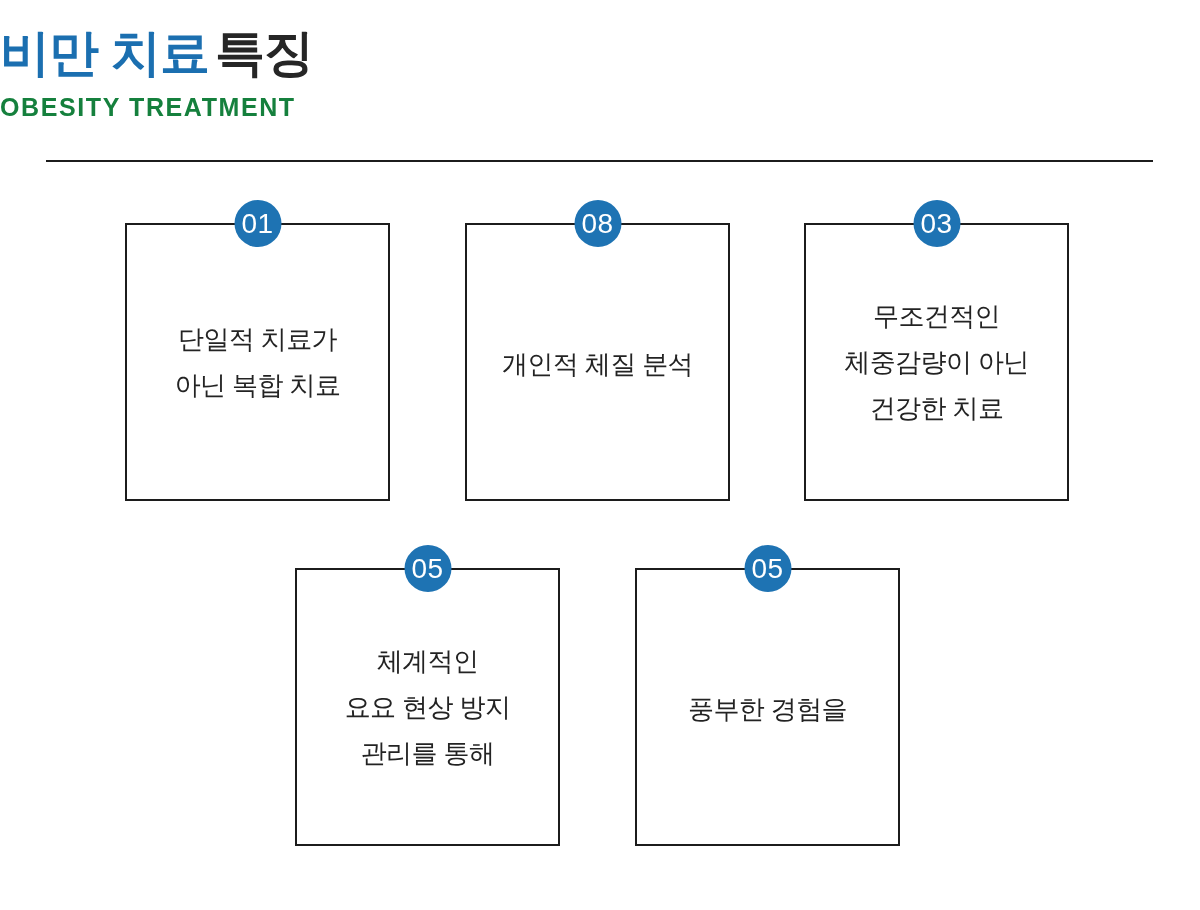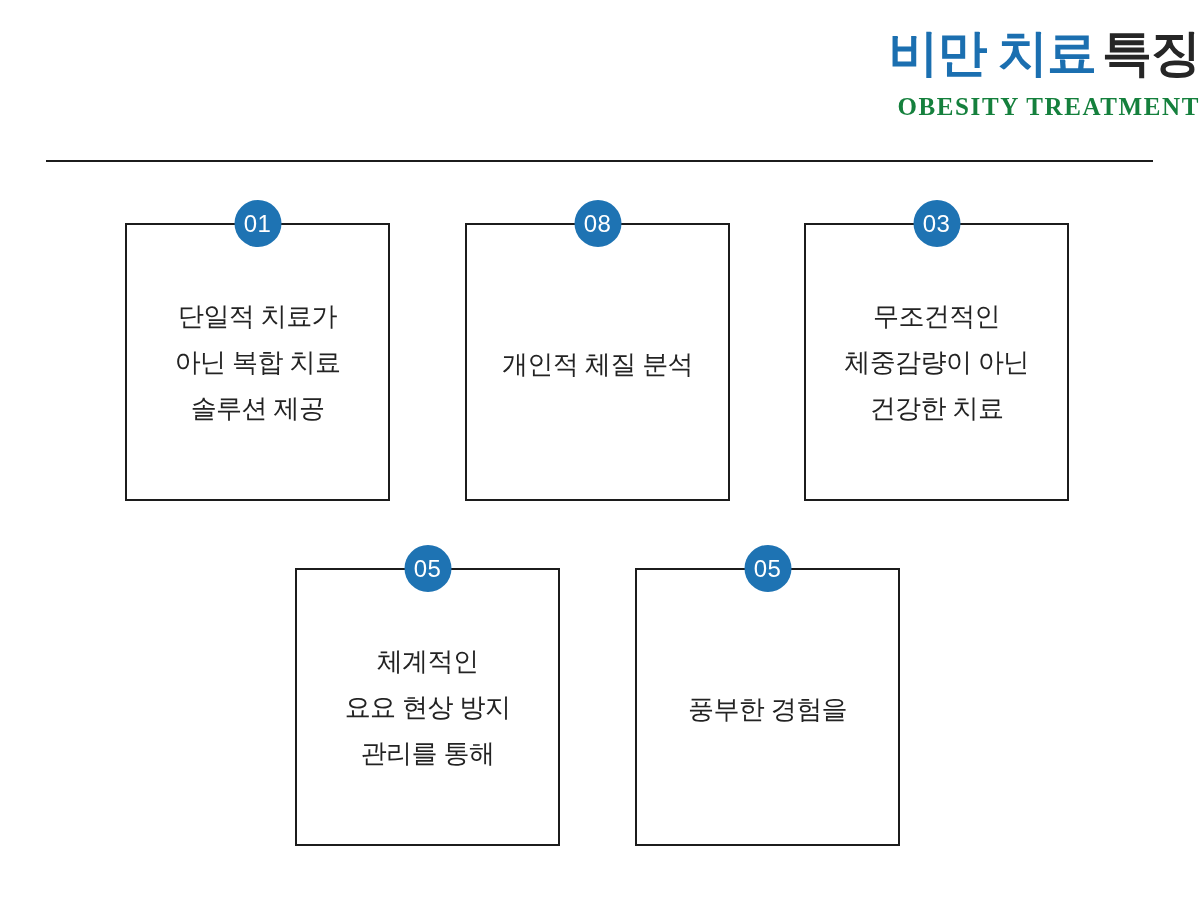--- a/index.html
+++ b/index.html
@@ -22,22 +22,21 @@
     width: 1200px;
     height: 910px;
   }
 
   
   .header {
     position: absolute;
     top: 0;
     left: 0;
     width: 1200px;
-    text-align: right;
-    font-family: Liberation Serif, serif;
+    text-align: left;
   }
 
   .title {
     margin: 0;
     padding-top: 22px;
     font-size: 50px;
     line-height: 62px;
     font-weight: 700;
     letter-spacing: -1px;
     white-space: nowrap;
@@ -112,21 +111,21 @@
     left: 50%;
     transform: translateX(-50%);
     width: 47px;
     height: 47px;
     border-radius: 50%;
     background: #1e73b3;
     color: #ffffff;
     display: flex;
     align-items: center;
     justify-content: center;
-    font-size: 24px;
+    font-size: 28px;
     line-height: 24px;
     font-weight: 400;
     letter-spacing: 0.5px;
     box-sizing: border-box;
   }
 
   
   #card-1 { left: 125px; top: 223px; }
   #card-2 { left: 465px; top: 223px; }
   #card-3 { left: 804px; top: 223px; }
@@ -149,21 +148,20 @@
     </h1>
     <p class="subtitle">OBESITY TREATMENT</p>
   </div>
   <div class="divider"></div>
 
   <div class="card" id="card-1">
     <div class="badge">01</div>
     <div class="card-body">
       <div class="card-line">단일적 치료가</div>
       <div class="card-line">아닌 복합 치료</div>
-      <div class="card-line">솔루션 제공</div>
     </div>
   </div>
 
   <div class="card" id="card-2">
     <div class="badge">08</div>
     <div class="card-body">
       <div class="card-line">개인적 체질 분석</div>
     </div>
   </div>
 

